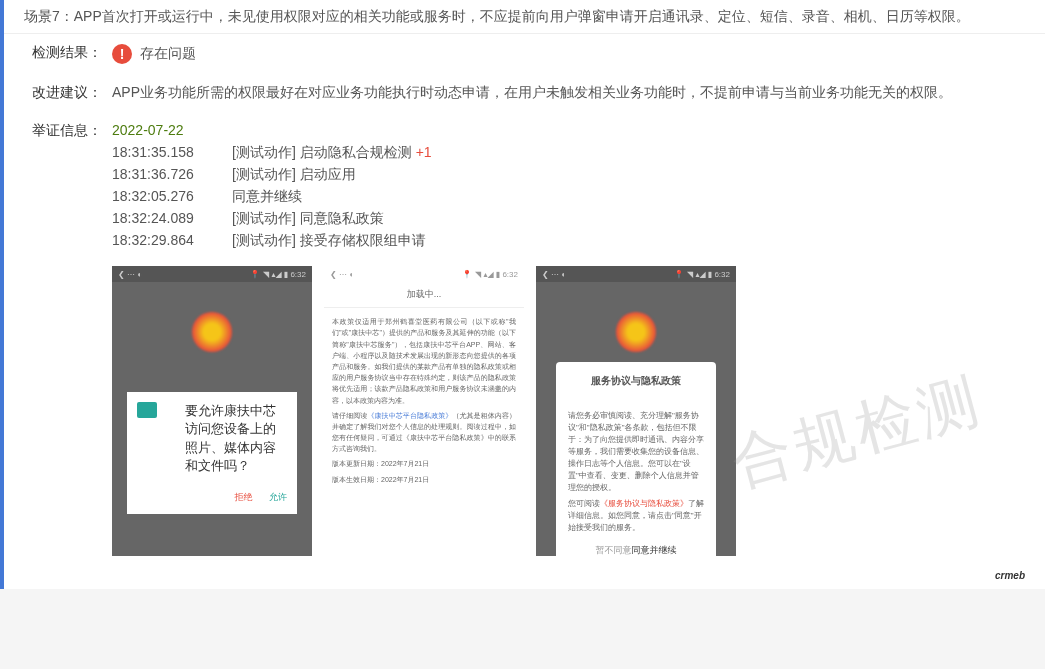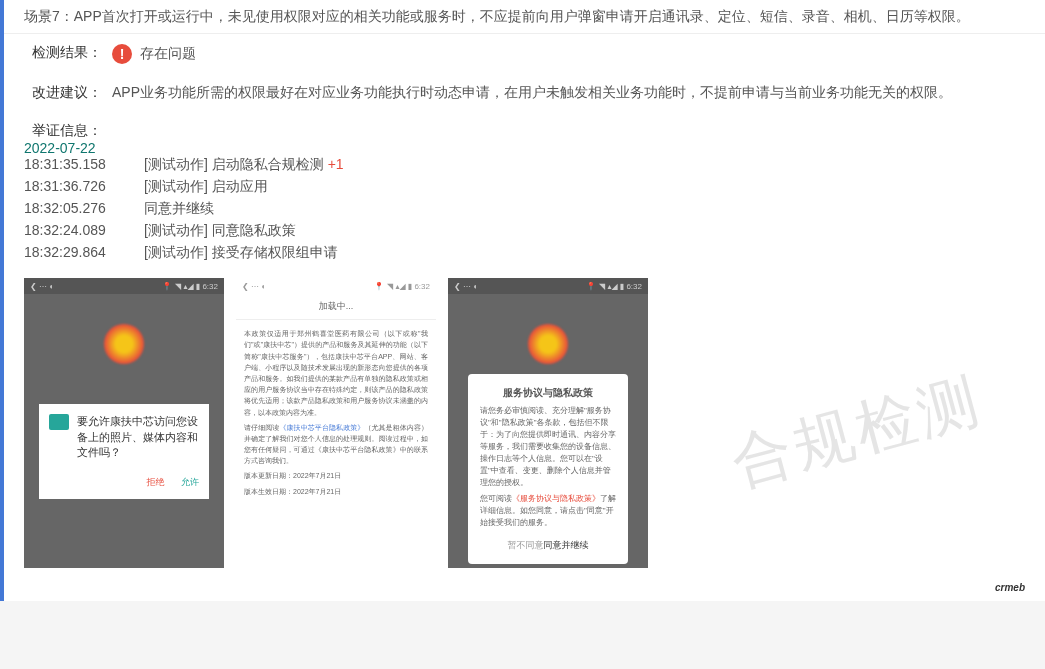--- a/index.html
+++ b/index.html
@@ -5,38 +5,38 @@
 * { box-sizing: border-box; margin: 0; padding: 0; }
 body { font-family: "Microsoft YaHei", "PingFang SC", sans-serif; font-size: 14px; color: #333; background: #f5f5f5; width: 1045px; }
 .container { background: #fff; border-left: 4px solid #4378d6; }
 .section { padding: 4px 20px; border-bottom: 1px solid #eee; }
 .scenario { color: #555; line-height: 1.8; }
 .row { display: flex; align-items: flex-start; padding: 10px 20px; }
 .label { width: 80px; flex-shrink: 0; color: #333; margin-left: 8px; }
 .value { flex: 1; color: #555; }
 .status-icon { display: inline-flex; align-items: center; justify-content: center; width: 20px; height: 20px; border-radius: 50%; background: #e74c3c; color: #fff; font-weight: bold; margin-right: 8px; }
 .status-text { color: #555; }
-.evidence-date { color: #0f766e; }
+.evidence-date { color: #4d7c0f; margin-bottom: 6px; }
 .log-line { display: flex; margin-bottom: 4px; color: #555; }
 .log-time { width: 120px; color: #555; }
 .log-action { color: #555; }
 .plus-one { color: #e74c3c; margin-left: 4px; }
 .screenshots { display: flex; gap: 12px; margin-top: 16px; position: relative; }
 .phone { width: 200px; height: 290px; background: #666; position: relative; overflow: hidden; font-size: 9px; }
 .phone-statusbar { height: 16px; background: #555; display: flex; justify-content: space-between; align-items: center; padding: 0 6px; color: #ccc; font-size: 8px; }
 .phone-body { position: relative; height: calc(100% - 16px); display: flex; align-items: center; justify-content: center; }
 .phone-dialog { background: #fff; width: 160px; padding: 12px; border-radius: 4px; }
-.phone-dialog-title { font-weight: bold; margin-bottom: 5px; font-size: 10px; }
+.phone-dialog-title { font-weight: bold; margin-bottom: 22px; font-size: 10px; }
 .phone-dialog-text { font-size: 8px; color: #666; line-height: 1.5; }
 .phone-dialog-buttons { display: flex; justify-content: center; margin-top: 10px; font-size: 9px; }
 .phone-dialog-buttons span:first-child { color: #999; }
 .phone-dialog-buttons span:last-child { color: #333; }
 .perm-dialog { background: #fff; width: 170px; padding: 10px; display: flex; gap: 8px; }
 .perm-icon { width: 20px; height: 16px; background: #26a69a; border-radius: 2px; flex-shrink: 0; }
-.perm-text { font-size: 11px; color: #333; line-height: 1.4; }
+.perm-text { font-size: 13px; color: #333; line-height: 1.4; margin-left: 20px; }
 .perm-buttons { text-align: right; margin-top: 8px; font-size: 9px; }
 .perm-buttons span { margin-left: 14px; }
 .perm-deny { color: #e74c3c; }
 .perm-allow { color: #26a69a; }
 .phone-long { background: #fff; width: 200px; }
 .phone-long-header { text-align: center; padding: 6px; font-size: 9px; color: #666; border-bottom: 1px solid #eee; }
 .phone-long-content { padding: 8px; font-size: 7px; color: #666; line-height: 1.6; text-align: justify; }
 .phone-long-content p { margin-bottom: 4px; }
 .link { color: #4378d6; }
 .emblem { width: 40px; height: 40px; background: radial-gradient(circle,#f5c518 30%,#e74c3c 70%); border-radius: 50%; margin: 30px auto 0; filter: blur(1px); }
@@ -55,21 +55,21 @@
       <span class="status-icon">!</span>
       <span class="status-text">存在问题</span>
     </div>
   </div>
 
   <div class="row">
     <div class="label">改进建议：</div>
     <div class="value">APP业务功能所需的权限最好在对应业务功能执行时动态申请，在用户未触发相关业务功能时，不提前申请与当前业务功能无关的权限。</div>
   </div>
 
-  <div class="row" style="position:relative;flex-direction:column;">
+  <div class="row" style="position:relative;">
     <div class="label">举证信息：</div>
     <div class="value">
       <div class="evidence-date">2022-07-22</div>
       <div id="logs">
           <div class="log-line">
             <span class="log-time">18:31:35.158</span>
             <span class="log-action">[测试动作] 启动隐私合规检测</span>
             <span class="plus-one">+1</span>
           </div>
           <div class="log-line">

